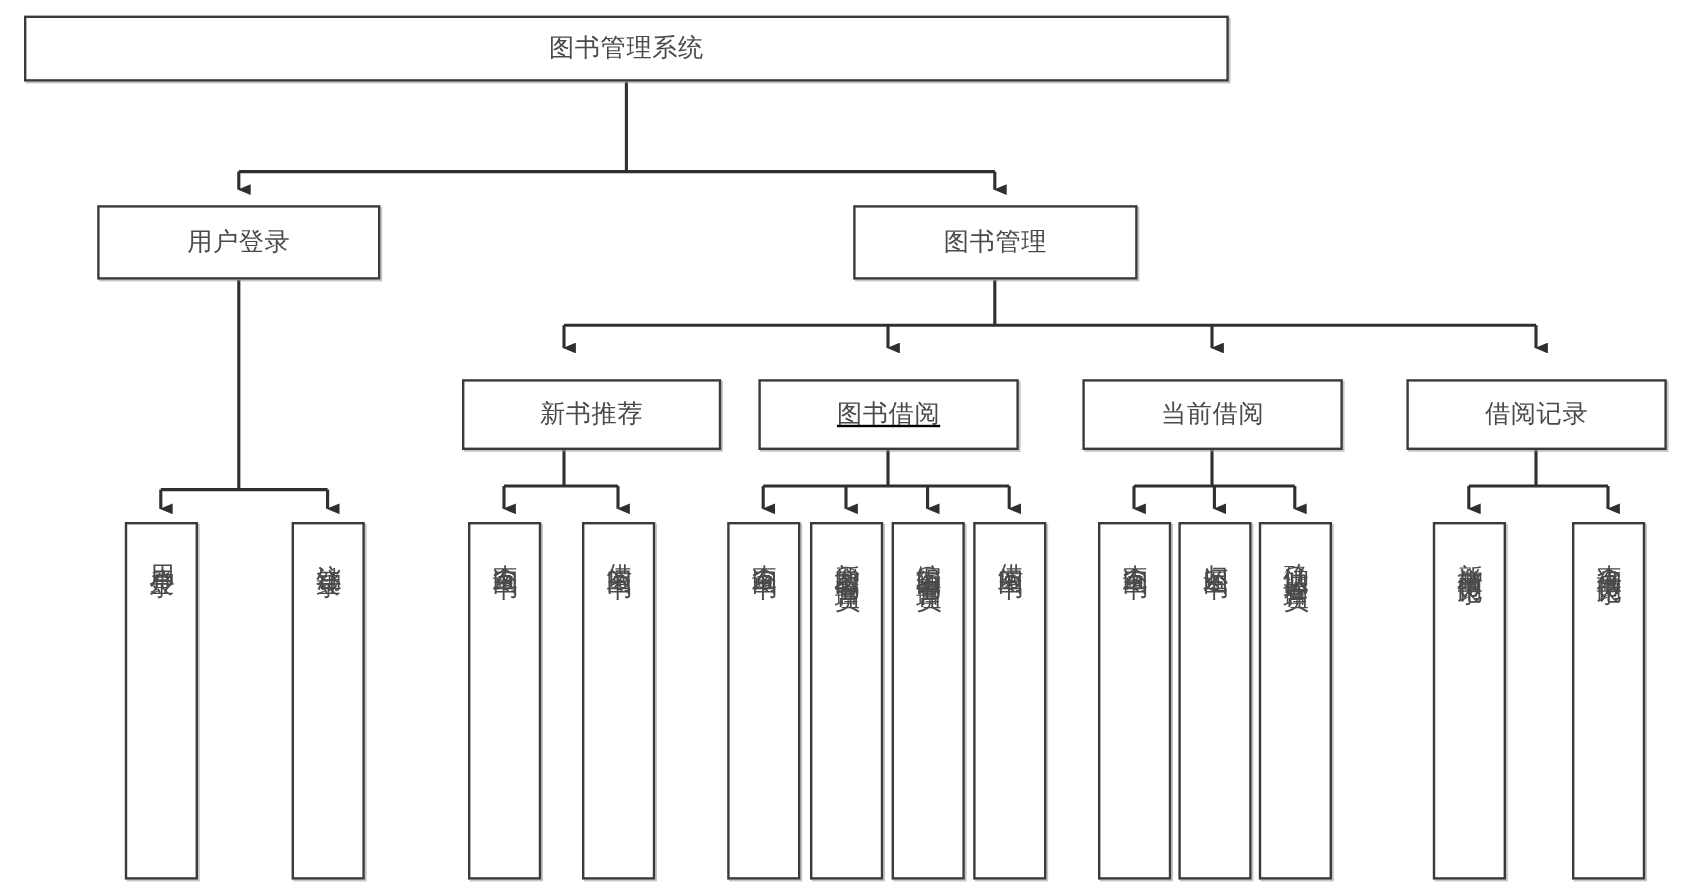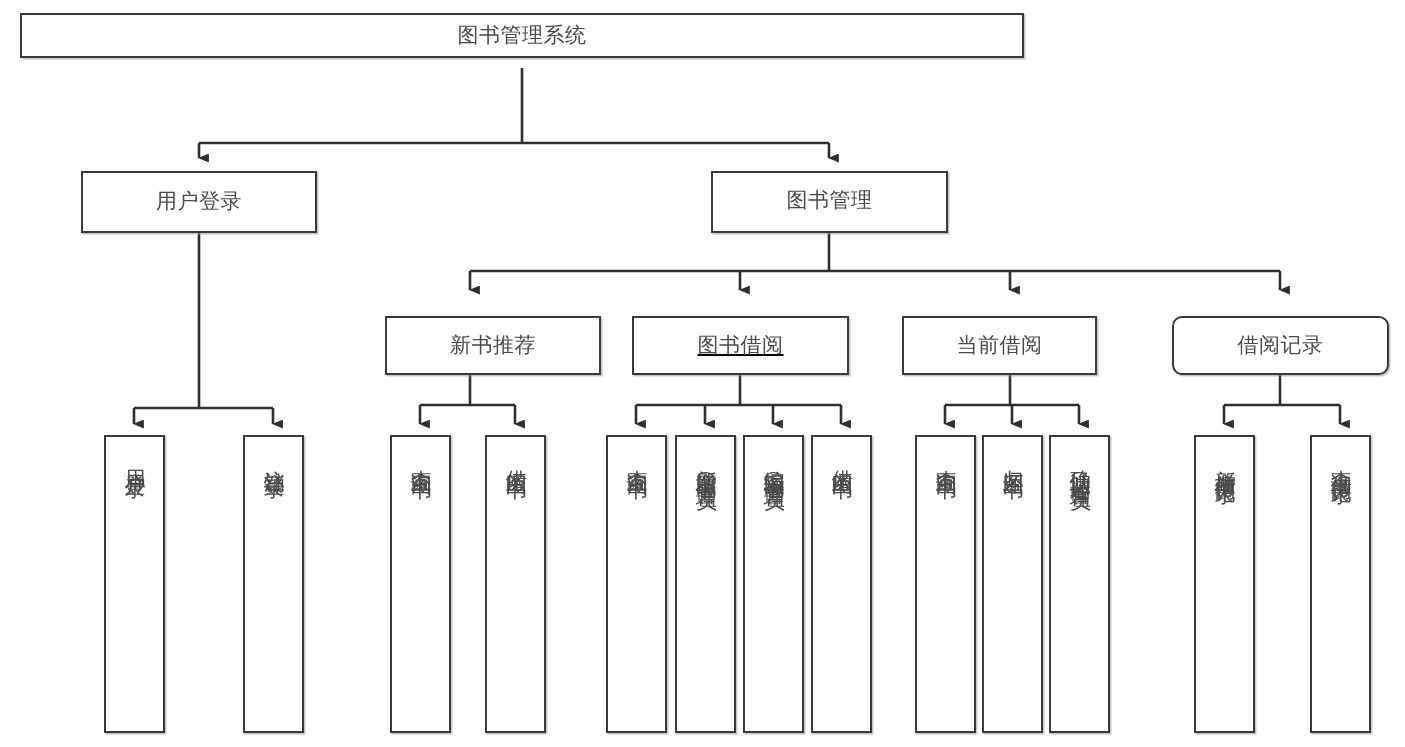--- a/index.html
+++ b/index.html
@@ -116,41 +116,41 @@
       <path d="M 1012 405 L 1012 424" marker-end="url(#arrow)"></path>
       <path d="M 1079 405 L 1079 424" marker-end="url(#arrow)"></path>
 
       <path d="M 1280 375 L 1280 405"></path>
       <path d="M 1224 405 L 1340 405"></path>
       <path d="M 1224 405 L 1224 424" marker-end="url(#arrow)"></path>
       <path d="M 1340 405 L 1340 424" marker-end="url(#arrow)"></path>
     </g>
   </svg>
 
-  <div class="node-box" style="left: 20px; top: 13px; width: 1004px; height: 45px;">
+  <div class="node-box" style="left: 20px; top: 13px; width: 1004px; height: 55px;">
     <span class="node-label">图书管理系统</span>
   </div>
 
   <div class="node-box" style="left: 81px; top: 171px; width: 236px; height: 62px;">
     <span class="node-label">用户登录</span>
   </div>
-  <div class="node-box" style="left: 711px; top: 171px; width: 237px; height: 62px; font-family: Liberation Mono, monospace;">
+  <div class="node-box" style="left: 711px; top: 171px; width: 237px; height: 62px;">
     <span class="node-label">图书管理</span>
   </div>
 
   <div class="node-box" style="left: 362px; top: 316px; width: 216px; height: 59px; margin-left: 23px;">
     <span class="node-label">新书推荐</span>
   </div>
   <div class="node-box" style="left: 632px; top: 316px; width: 217px; height: 59px; text-decoration: underline;">
     <span class="node-label">图书借阅</span>
   </div>
-  <div class="node-box" style="left: 902px; top: 316px; width: 195px; height: 59px;">
+  <div class="node-box" style="left: 902px; top: 316px; width: 217px; height: 59px;">
     <span class="node-label">当前借阅</span>
   </div>
-  <div class="node-box" style="left: 1172px; top: 316px; width: 217px; height: 59px; border-radius: 10px;">
+  <div class="node-box" style="left: 1172px; top: 316px; width: 217px; height: 59px;">
     <span class="node-label">借阅记录</span>
   </div>
 
   <div class="node-box vertical" style="left: 104px; top: 435px; width: 61px; height: 298px;">
     <span class="node-label">用户登录</span>
   </div>
   <div class="node-box vertical" style="left: 243px; top: 435px; width: 61px; height: 298px;">
     <span class="node-label">注销登录</span>
   </div>
   <div class="node-box vertical" style="left: 390px; top: 435px; width: 61px; height: 298px;">

